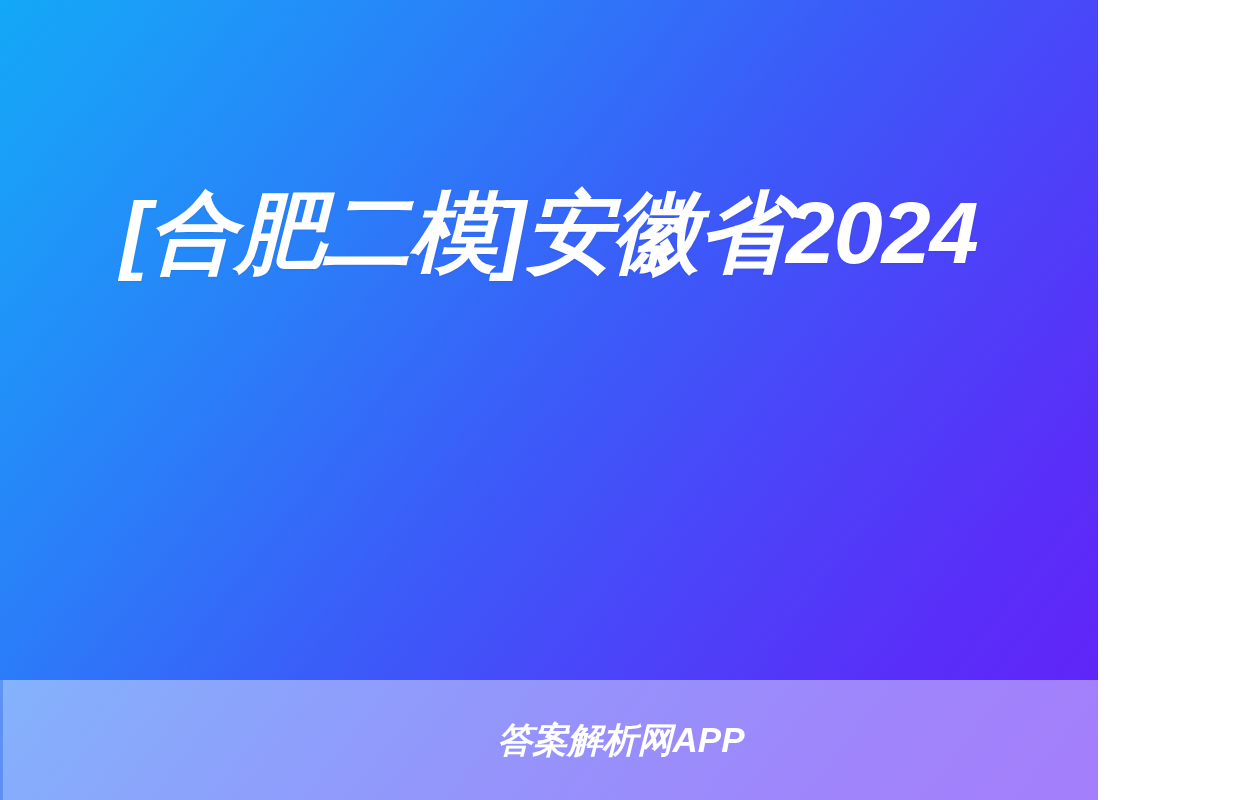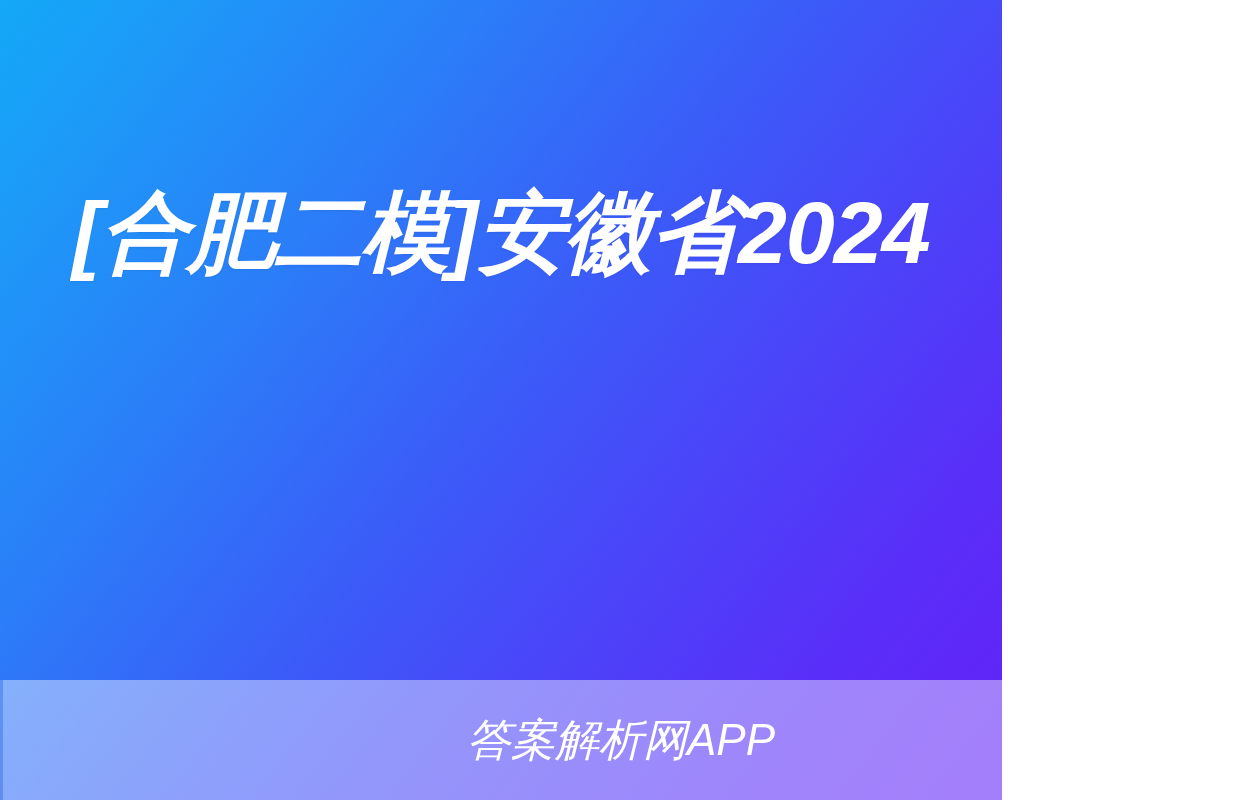--- a/index.html
+++ b/index.html
@@ -3,21 +3,21 @@
 <meta charset="utf-8">
 <style>
   html, body {
     margin: 0;
     padding: 0;
     background: #ffffff;
   }
 
   #poster {
     position: relative;
-    width: 1002px;
+    width: 1098px;
     height: 800px;
     overflow: hidden;
     font-family: "Liberation Sans", "DejaVu Sans", sans-serif;
     
     background: linear-gradient(128deg,
         #13a8f7 0%,
         #1b9df8 9%,
         #2b7df8 30%,
         #3b5bf8 50%,
         #4b44f9 66%,
@@ -65,23 +65,23 @@
     position: absolute;
     left: 0;
     top: 0;
     width: 3px;
     height: 120px;
     background: rgba(20, 90, 230, 0.35);
   }
 
   .watermark {
     color: #ffffff;
-    font-size: 44px;
+    font-size: 35px;
     line-height: 50px;
-    font-weight: 400;
+    font-weight: 700;
     font-style: italic;
     letter-spacing: 0px;
     white-space: nowrap;
     position: relative;
     z-index: 2;
   }
 </style>
 </head>
 <body>
 

